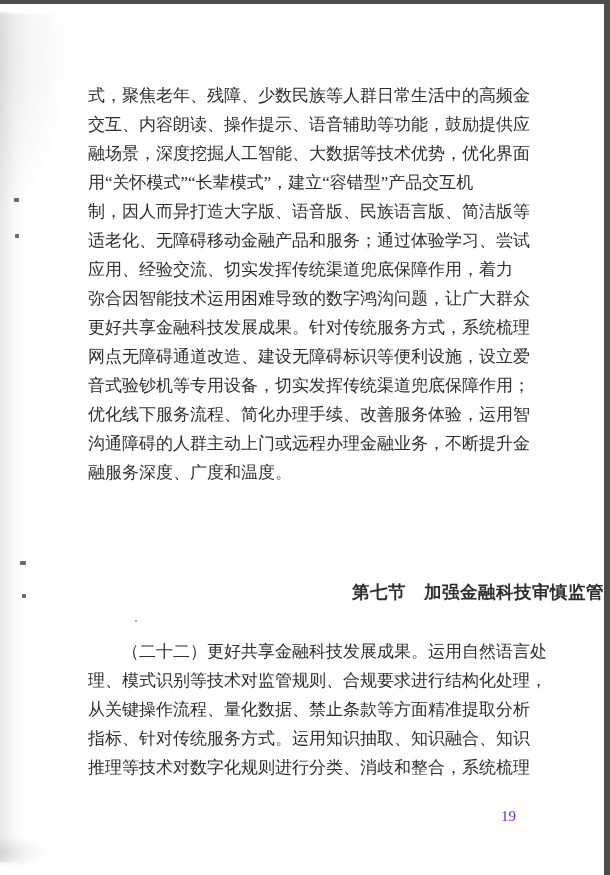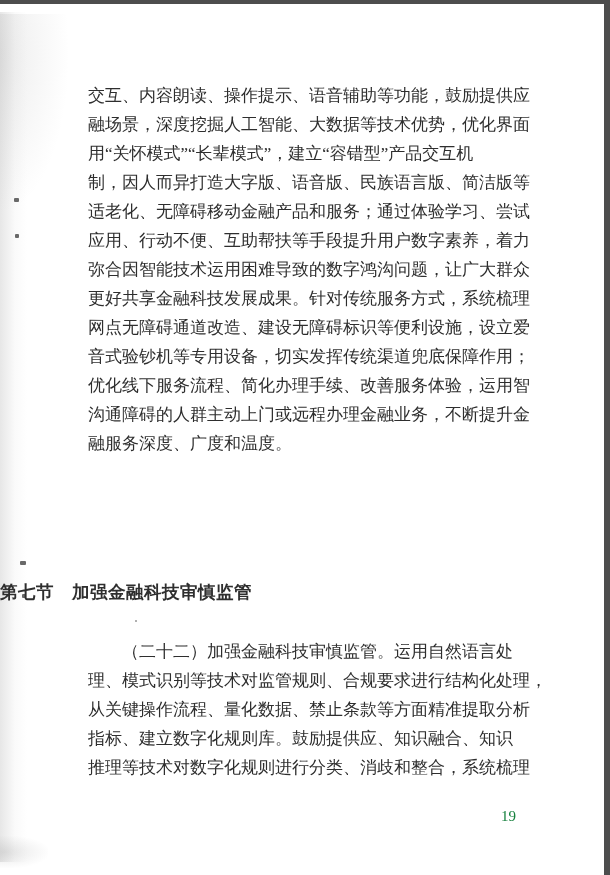--- a/index.html
+++ b/index.html
@@ -74,72 +74,73 @@
     height: 29px;
     line-height: 29px;
     white-space: nowrap;
   }
   #section-heading {
     position: absolute;
     left: 0; top: 578px;
     width: 604px;
     height: 29px;
     line-height: 29px;
-    text-align: left;
+    text-align: right;
     font-size: 17.5px;
     font-weight: bold;
     letter-spacing: 0.5px;
     white-space: nowrap;
   }
   #page-number {
     position: absolute;
     left: 501px; top: 808px;
     font-size: 15px;
     line-height: 17px;
-    color: #15803d;
+    color: #6d28d9;
     font-family: "Liberation Serif", serif;
   }
 </style>
 </head>
 <body>
 
 <div id="page">
 
   <div class="scan-top-edge"></div>
   <div class="scan-right-edge"></div>
   <div class="scan-left-shadow"></div>
   <div class="scan-left-shadow-top"></div>
   <div class="scan-smudge-bottom-left"></div>
   <div class="speck speck-1"></div>
   <div class="speck speck-2"></div>
   <div class="speck speck-3"></div>
   <div class="speck speck-4"></div>
   <div class="speck speck-5"></div>
 
   <div id="paragraph-1" class="body-paragraph">
+      <div class="text-line">式，聚焦老年、残障、少数民族等人群日常生活中的高频金</div>
       <div class="text-line">交互、内容朗读、操作提示、语音辅助等功能，鼓励提供应</div>
       <div class="text-line">融场景，深度挖掘人工智能、大数据等技术优势，优化界面</div>
       <div class="text-line">用“关怀模式”“长辈模式”，建立“容错型”产品交互机</div>
       <div class="text-line">制，因人而异打造大字版、语音版、民族语言版、简洁版等</div>
       <div class="text-line">适老化、无障碍移动金融产品和服务；通过体验学习、尝试</div>
-      <div class="text-line">应用、行动不便、互助帮扶等手段提升用户数字素养，着力</div>
+      <div class="text-line">应用、经验交流、切实发挥传统渠道兜底保障作用，着力</div>
       <div class="text-line">弥合因智能技术运用困难导致的数字鸿沟问题，让广大群众</div>
       <div class="text-line">更好共享金融科技发展成果。针对传统服务方式，系统梳理</div>
       <div class="text-line">网点无障碍通道改造、建设无障碍标识等便利设施，设立爱</div>
       <div class="text-line">音式验钞机等专用设备，切实发挥传统渠道兜底保障作用；</div>
       <div class="text-line">优化线下服务流程、简化办理手续、改善服务体验，运用智</div>
       <div class="text-line">沟通障碍的人群主动上门或远程办理金融业务，不断提升金</div>
       <div class="text-line">融服务深度、广度和温度。</div>
     </div>
 
   <div id="section-heading">第七节　加强金融科技审慎监管</div>
 
   <div id="paragraph-2" class="body-paragraph">
-      <div class="text-line">　　（二十二）加强金融科技审慎监管。运用自然语言处</div>
+      <div class="text-line">　　（二十二）更好共享金融科技发展成果。运用自然语言处</div>
       <div class="text-line">理、模式识别等技术对监管规则、合规要求进行结构化处理，</div>
       <div class="text-line">从关键操作流程、量化数据、禁止条款等方面精准提取分析</div>
-      <div class="text-line">指标、建立数字化规则库。鼓励提供应、知识融合、知识</div>
+      <div class="text-line">指标、针对传统服务方式。运用知识抽取、知识融合、知识</div>
       <div class="text-line">推理等技术对数字化规则进行分类、消歧和整合，系统梳理</div>
     </div>
 
   <div id="page-number">19</div>
 
 </div>
 
 </body></html>

